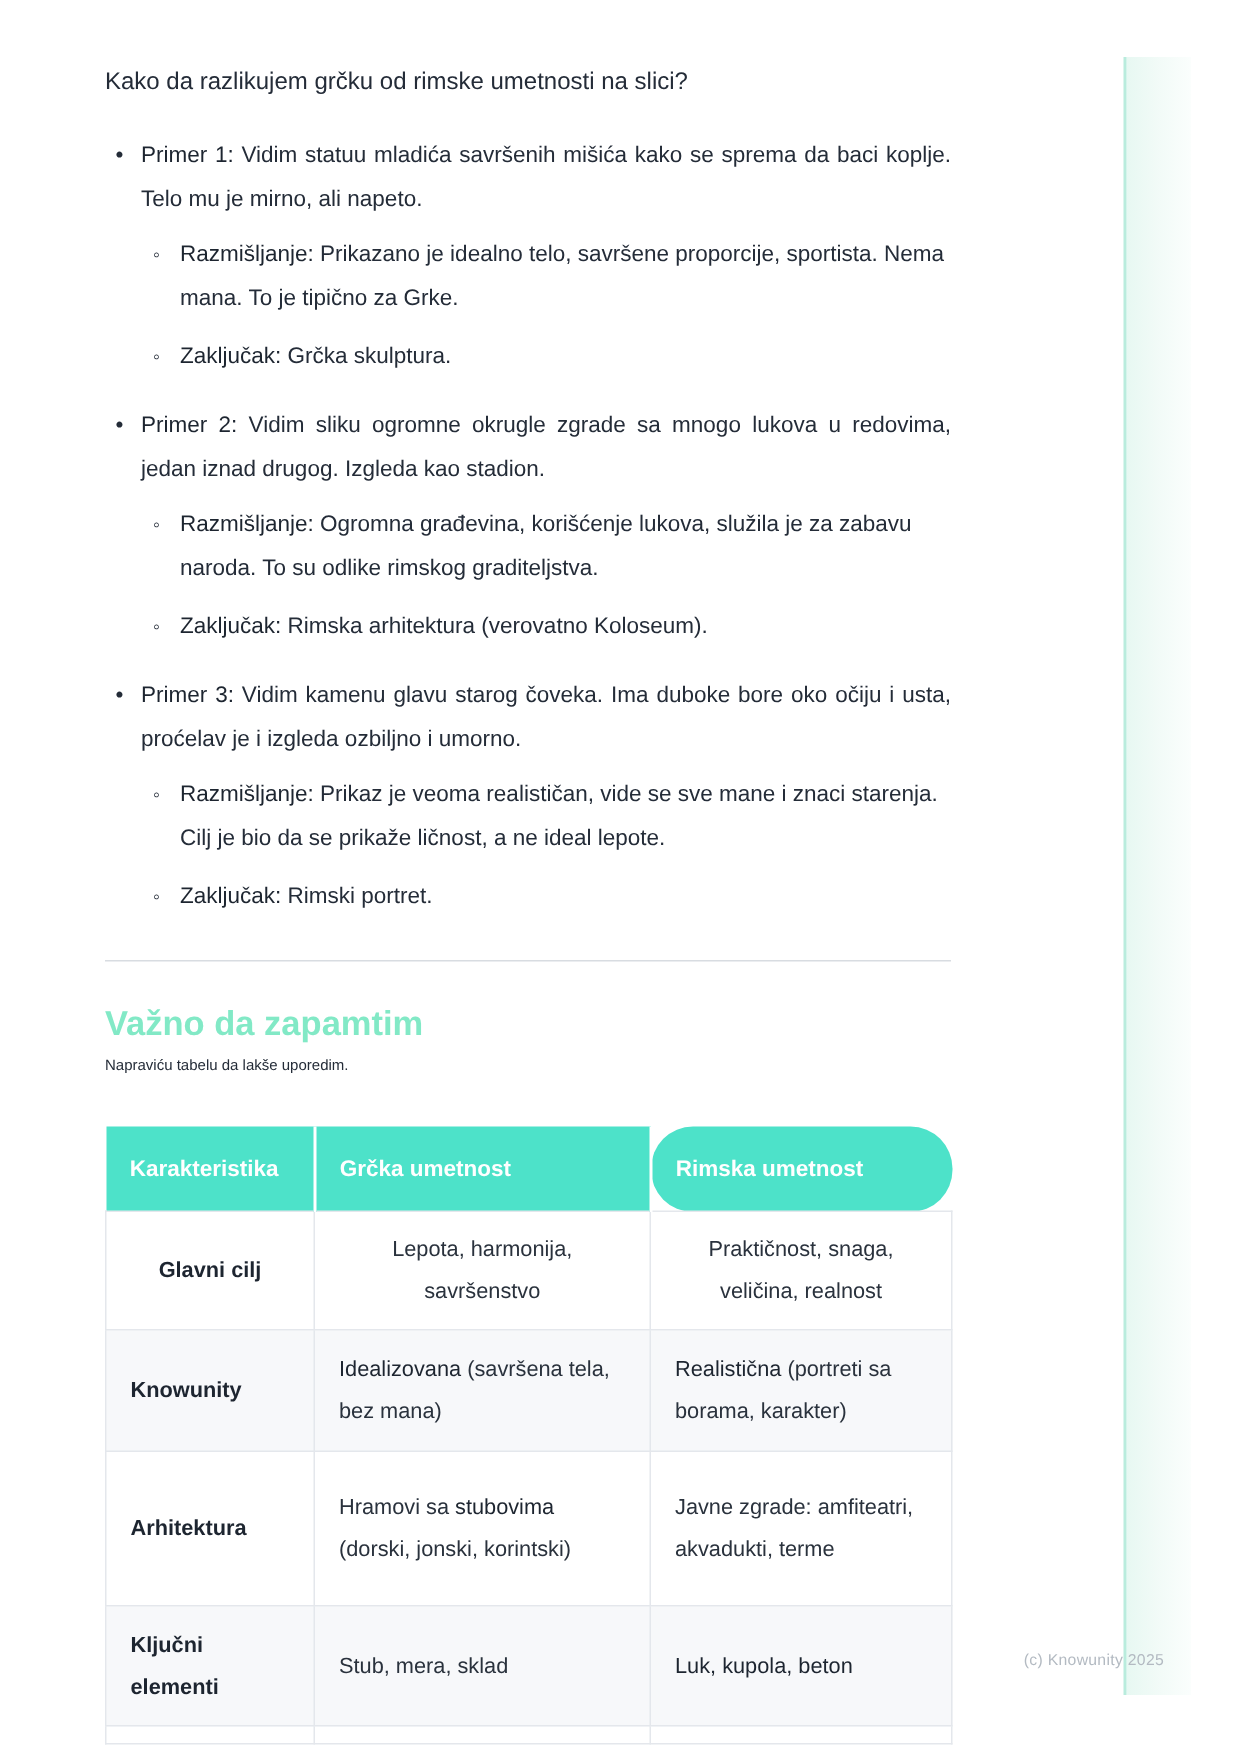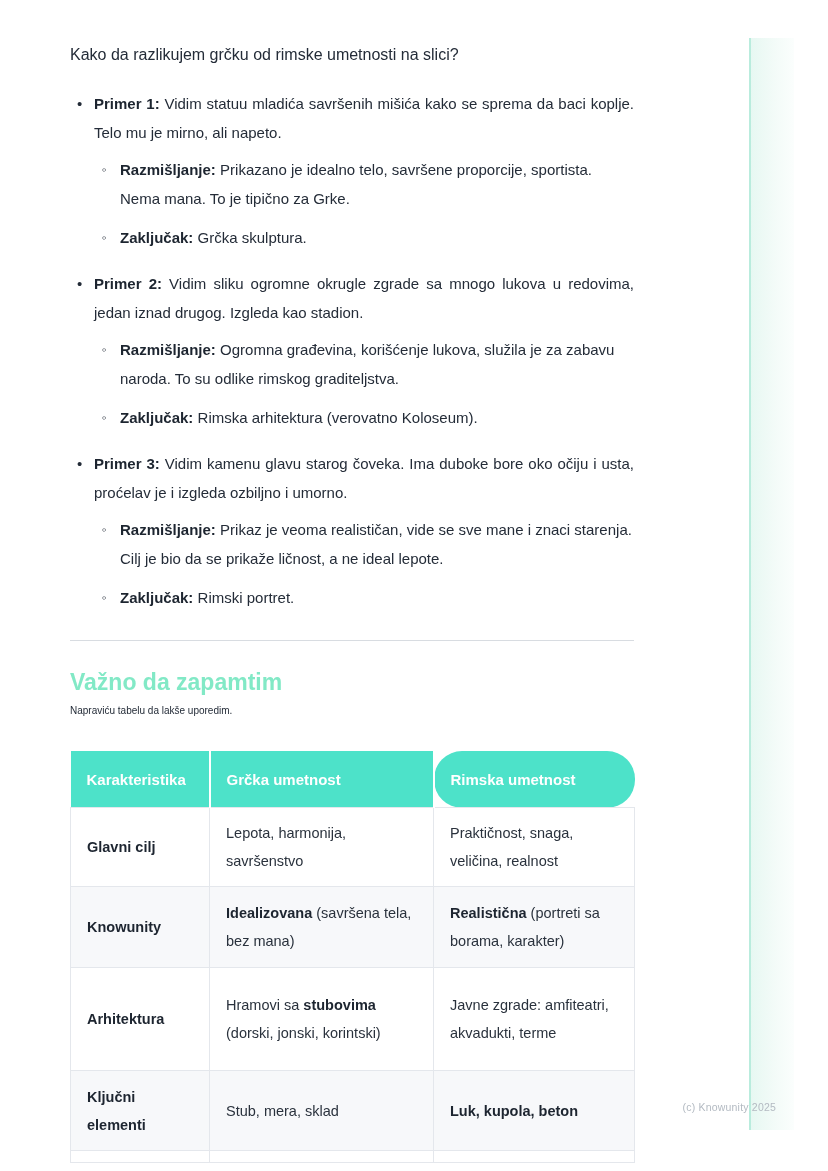--- a/index.html
+++ b/index.html
@@ -61,21 +61,21 @@
     font-size: 15px;
     line-height: 29px;
   }
   .l2-marker {
     position: absolute;
     left: 32px; top: 0;
     font-size: 13px;
     line-height: 29px;
   }
 
-  strong { font-weight: bold; color: #1d2530; }
+  strong { font-weight: normal; color: #1d2530; }
 
   hr.divider {
     border: none;
     border-top: 1px solid #d8dce1;
     margin: 28px 0 0 0;
   }
 
   h2.section-heading {
     margin: 27px 0 0 0;
     font-size: 23px;
@@ -117,21 +117,21 @@
   .cmp tbody td {
     border: 1px solid #e4e7ec;
     padding: 10px 16px;
     vertical-align: middle;
     line-height: 28px;
     color: #2a323d;
     background: #ffffff;
   }
   .cmp tbody tr:nth-child(even) td { background: #f7f8fa; }
   .cmp tbody td.feature { font-weight: bold; color: #1d2530; }
-  .cmp tbody tr.r1 td { height: 58px; }
+  .cmp tbody tr.r1 td { height: 58px; text-align: center; }
   .cmp tbody tr.r2 td { height: 60px; }
   .cmp tbody tr.r3 td { height: 82px; }
   .cmp tbody tr.r4 td { height: 59px; }
   .cmp tbody tr.partial td { height: 11px; padding: 0 16px; }
 
   .watermark {
     position: absolute;
     top: 1101px; right: 52px;
     font-size: 10.5px;
     color: #b3bac2;

